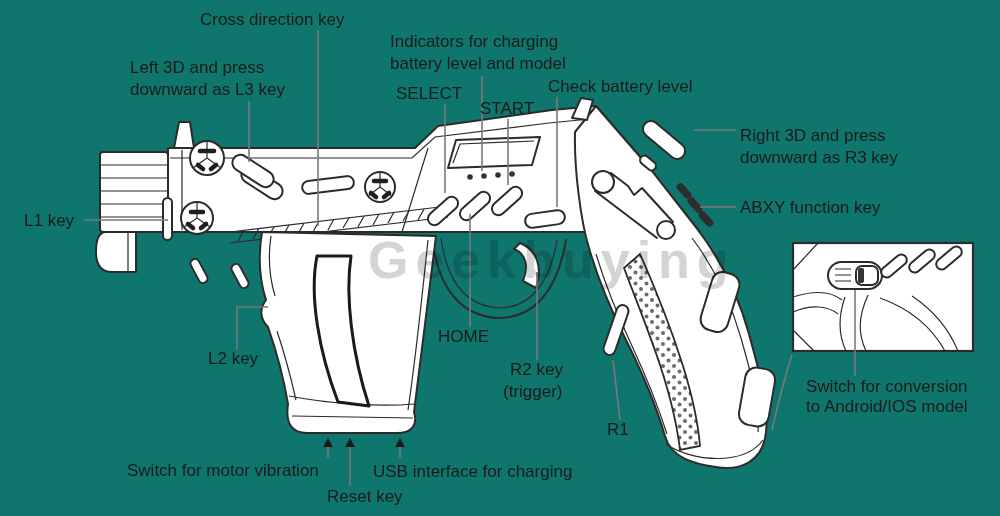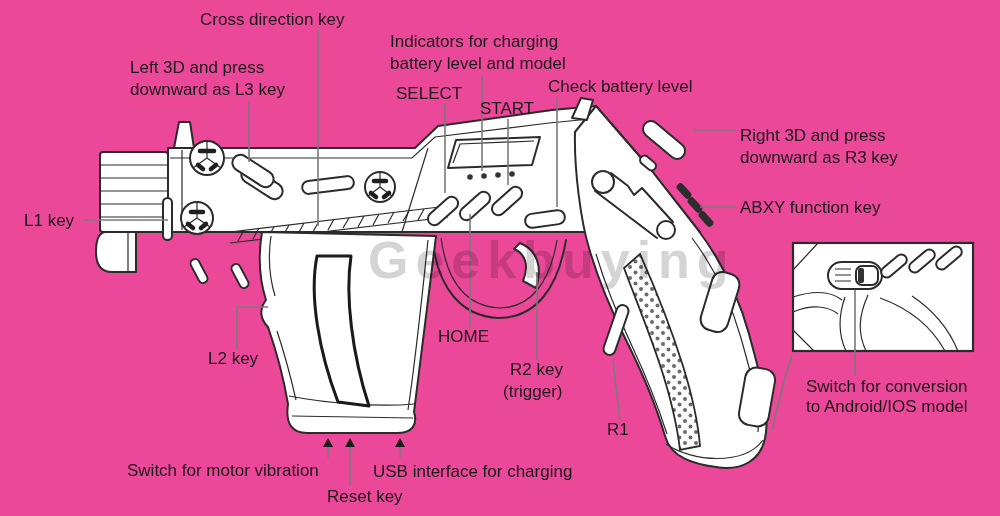--- a/index.html
+++ b/index.html
@@ -1,16 +1,16 @@
 <!DOCTYPE html>
 <html><head>
 <meta charset="utf-8">
 <style>
   html,body{margin:0;padding:0;background:#ffffff;}
-  .stage{position:relative;width:1000px;height:516px;background:#ec4899;overflow:hidden;
+  .stage{position:relative;width:1000px;height:516px;background:#0f766e;overflow:hidden;
          font-family:"Liberation Sans", sans-serif;}
   svg{position:absolute;left:0;top:0;}
   .lbl{font-family:"Liberation Sans", sans-serif;font-size:17px;fill:#1a1a1a;}
   .wm{font-family:"Liberation Sans", sans-serif;font-size:52px;font-weight:700;
       letter-spacing:7px;opacity:.85;mix-blend-mode:multiply;}
   .ln{stroke:#2b2b2b;fill:none;stroke-width:2;stroke-linejoin:round;stroke-linecap:round;}
   .lnw{stroke:#2b2b2b;fill:#ffffff;stroke-width:2;stroke-linejoin:round;stroke-linecap:round;}
   .thin{stroke:#2b2b2b;fill:none;stroke-width:1.2;}
   .bold{stroke:#1a1a1a;fill:none;stroke-width:3;stroke-linejoin:round;}
   .call{stroke:#7a7a7a;fill:none;stroke-width:1.6;}

